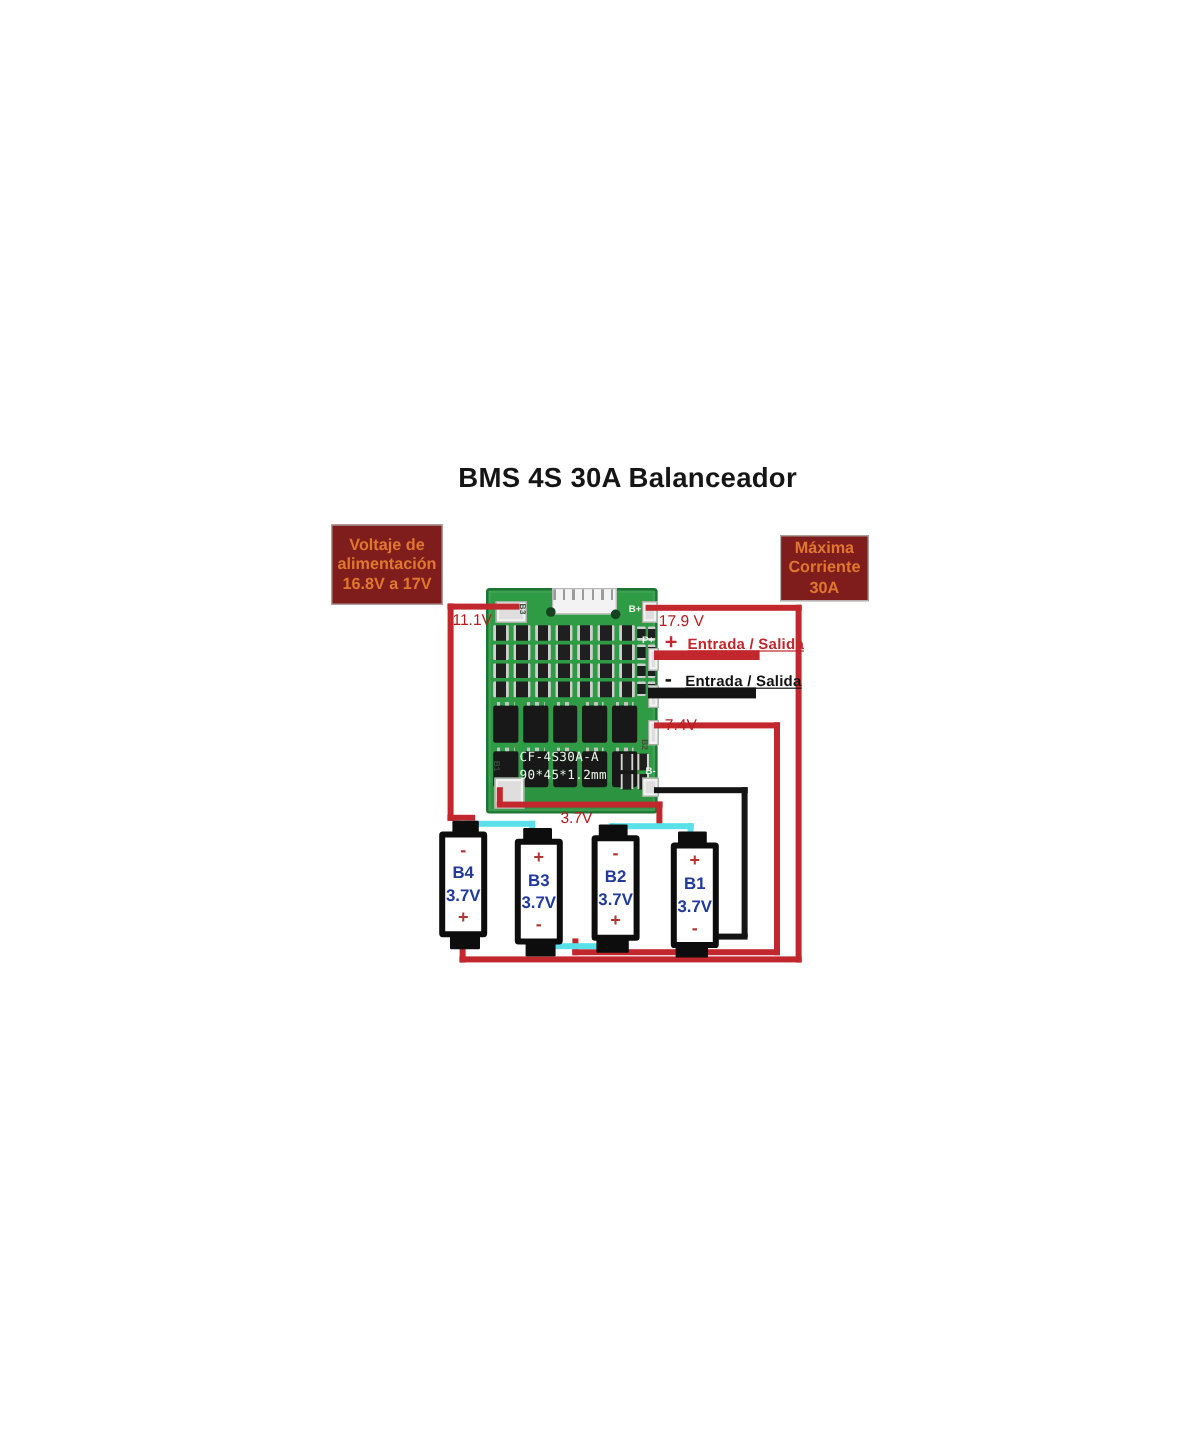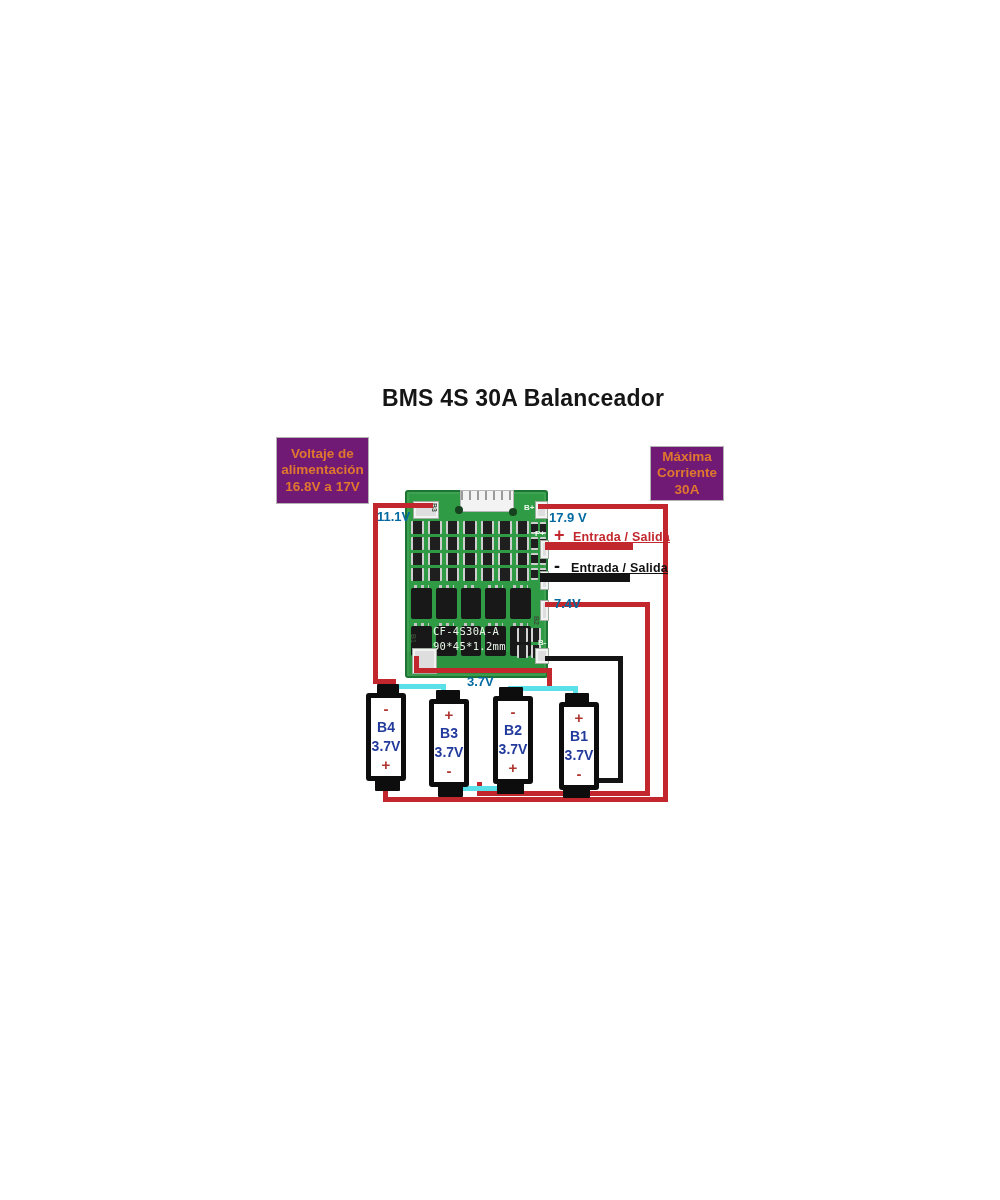--- a/index.html
+++ b/index.html
@@ -5,34 +5,34 @@
   * { margin:0; padding:0; box-sizing:border-box; }
   html,body { background:#fff; }
   body { font-family:"Liberation Sans", sans-serif; }
   #canvas { position:relative; width:1000px; height:1200px; background:#fff; overflow:hidden; margin:0 auto; }
 
   
   .title { position:absolute; left:253px; top:386px; width:540px; text-align:center;
            font-weight:bold; color:#151515; font-size:23px; line-height:24.5px; letter-spacing:.2px; }
 
   
-  .info-box { position:absolute; border:1px solid #b3b3b3; background:#701a75; text-align:center;
+  .info-box { position:absolute; border:1px solid #b3b3b3; background:#7f1d1d; text-align:center;
               color:var(--accent-orange,#e0772e); font-weight:bold; font-size:13.5px; line-height:16.5px;
               display:flex; flex-direction:column; justify-content:center; }
   #box-left  { left:276px; top:437px; width:93px; height:67px; }
   #box-right { left:650px; top:446px; width:74px; height:55px; }
 
   
   .wire { position:absolute; z-index:2; }
   .w-red   { background:var(--wire-red,#c1272d); }
   .w-black { background:var(--wire-black,#141414); }
   .w-cyan  { background:var(--wire-cyan,#59e0e8); }
 
   
-  .wlabel { position:absolute; z-index:4; font-weight:bold; color:#0369a1; font-size:13px; }
+  .wlabel { position:absolute; z-index:4; font-weight:normal; color:#b91c1c; font-size:13px; }
   .io-sign { position:absolute; z-index:4; font-weight:bold; font-size:18px; }
   .io-text { position:absolute; z-index:4; font-weight:bold; font-size:12.5px; text-decoration:underline; letter-spacing:.2px; }
   .io-red { color:var(--wire-red,#c1272d); }
   .io-black { color:#111; }
 
   
   #pcb { position:absolute; left:405px; top:490px; width:143px; height:188px; z-index:1;
          background:#2f9b45; border:2px solid #1d7533; border-radius:3px;
          box-shadow:inset 0 0 0 2px rgba(255,255,255,.08), inset 0 -24px 0 rgba(0,0,0,.05); }
   .pad { position:absolute; z-index:3; background:#dedede; border:1px solid #9fae9f;

